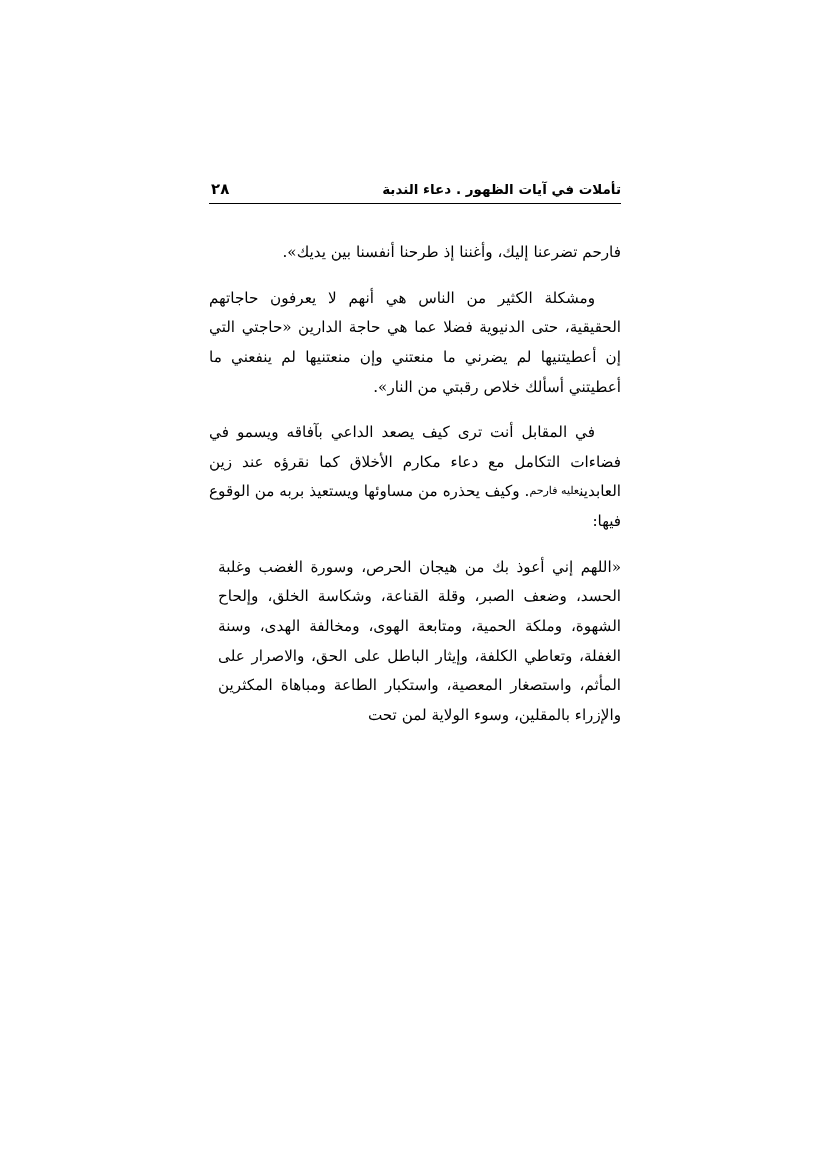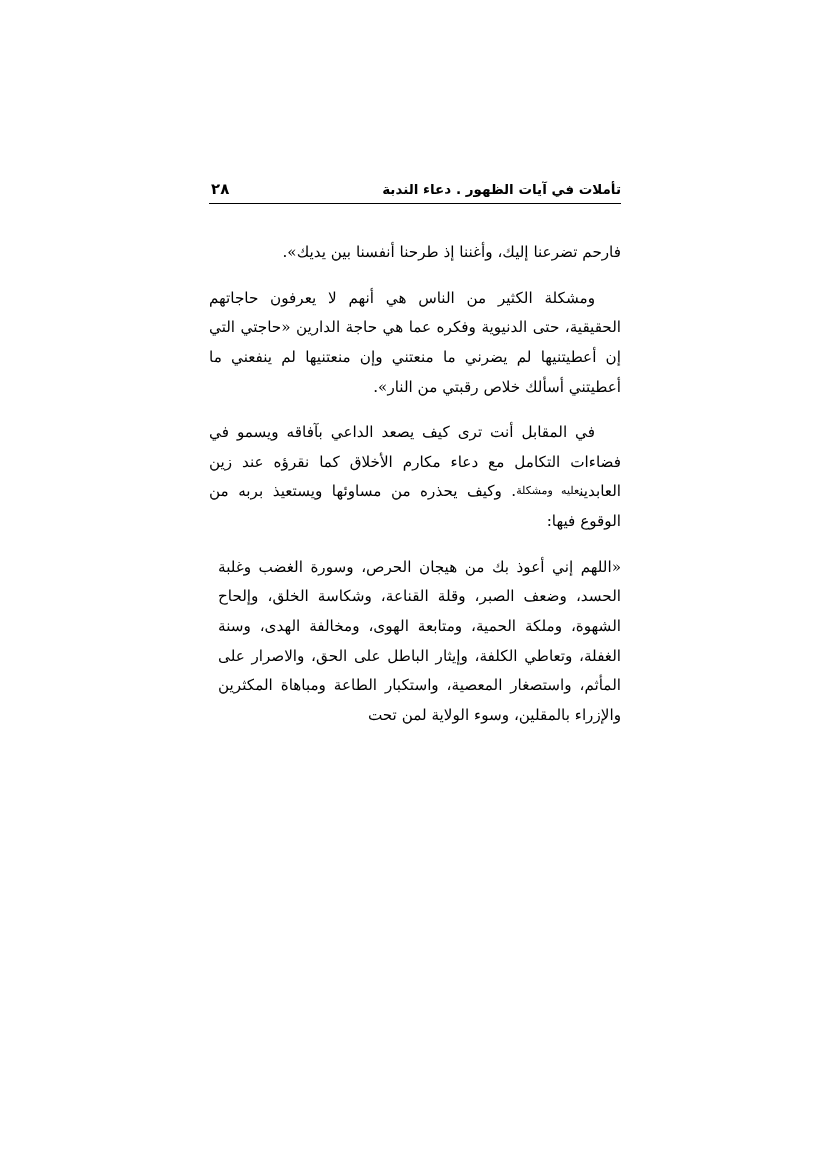--- a/index.html
+++ b/index.html
@@ -85,21 +85,21 @@
 
     <div class="header">
       <span class="header-title">تأملات في آيات الظهور . دعاء الندبة</span>
       <span class="header-page">٢٨</span>
     </div>
     <hr class="rule">
 
     <p class="para">فارحم تضرعنا إليك، وأغننا إذ طرحنا أنفسنا بين يديك».</p>
 
 
-    <p class="para indent gap-lg">ومشكلة الكثير من الناس هي أنهم لا يعرفون حاجاتهم الحقيقية، حتى الدنيوية وفكره عما هي حاجة الدارين «حاجتي التي إن أعطيتنيها لم يضرني ما منعتني وإن منعتنيها لم ينفعني ما أعطيتني أسألك خلاص رقبتي من النار».</p>
+    <p class="para indent gap-lg">ومشكلة الكثير من الناس هي أنهم لا يعرفون حاجاتهم الحقيقية، حتى الدنيوية فضلا عما هي حاجة الدارين «حاجتي التي إن أعطيتنيها لم يضرني ما منعتني وإن منعتنيها لم ينفعني ما أعطيتني أسألك خلاص رقبتي من النار».</p>
 
 
-    <p class="para indent gap-lg"><span>في المقابل أنت ترى كيف يصعد الداعي بآفاقه ويسمو في فضاءات التكامل مع دعاء مكارم الأخلاق كما نقرؤه عند زين العابدين</span><span class="honorific">عليه ومشكلة</span><span>. وكيف يحذره من مساوئها ويستعيذ بربه من الوقوع فيها:</span></p>
+    <p class="para indent gap-lg"><span>في المقابل أنت ترى كيف يصعد الداعي بآفاقه ويسمو في فضاءات التكامل مع دعاء مكارم الأخلاق كما نقرؤه عند زين العابدين</span><span class="honorific">عليه فارحم</span><span>. وكيف يحذره من مساوئها ويستعيذ بربه من الوقوع فيها:</span></p>
 
     <p class="quote">«اللهم إني أعوذ بك من هيجان الحرص، وسورة الغضب وغلبة الحسد، وضعف الصبر، وقلة القناعة، وشكاسة الخلق، وإلحاح الشهوة، وملكة الحمية، ومتابعة الهوى، ومخالفة الهدى، وسنة الغفلة، وتعاطي الكلفة، وإيثار الباطل على الحق، والاصرار على المأثم، واستصغار المعصية، واستكبار الطاعة ومباهاة المكثرين والإزراء بالمقلين، وسوء الولاية لمن تحت</p>
 
   </div>
 </div>
 
 </body></html>

